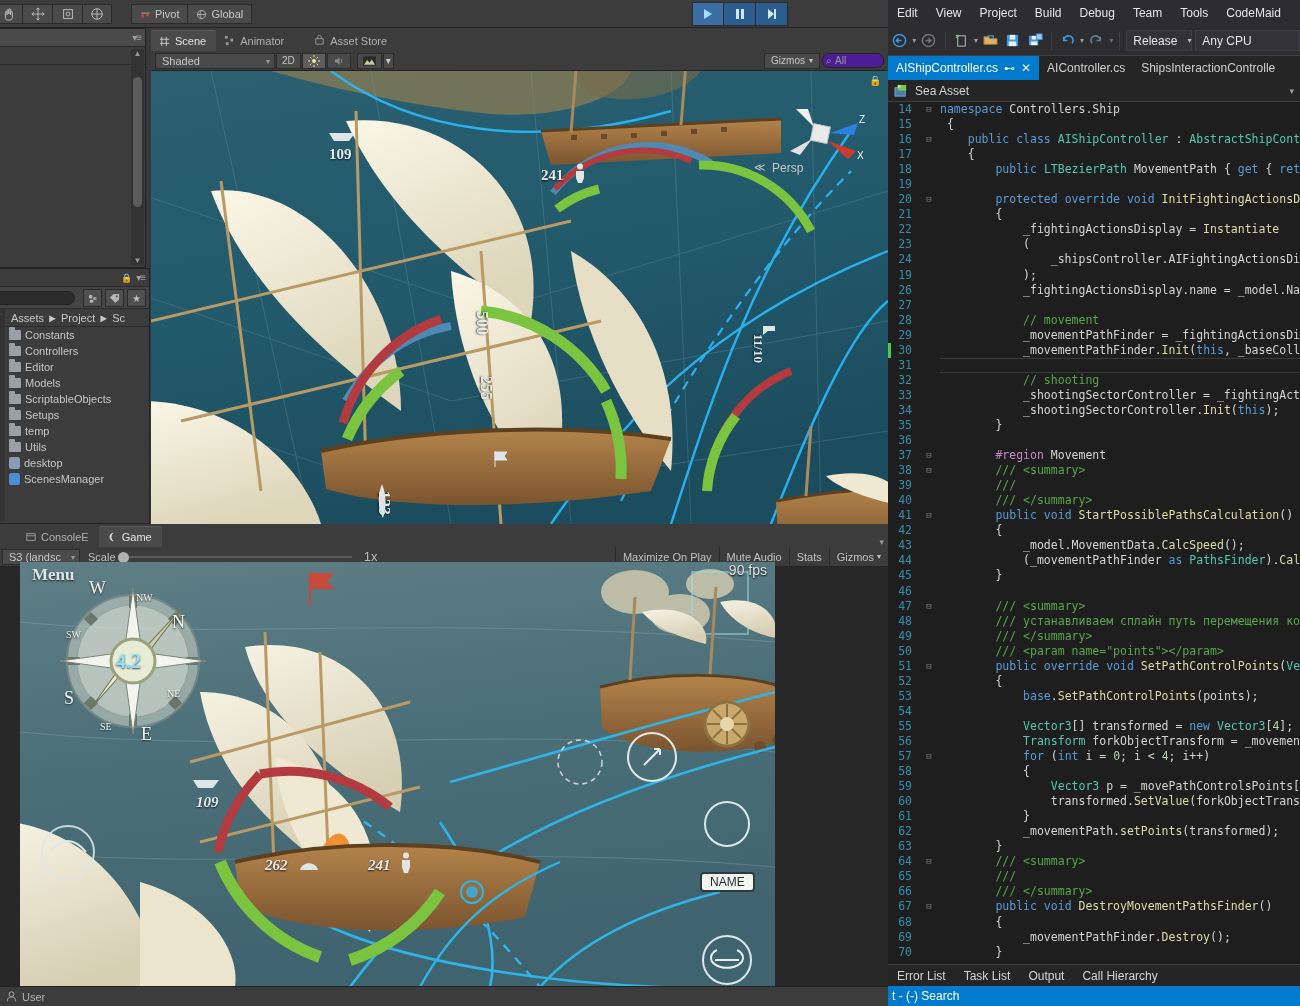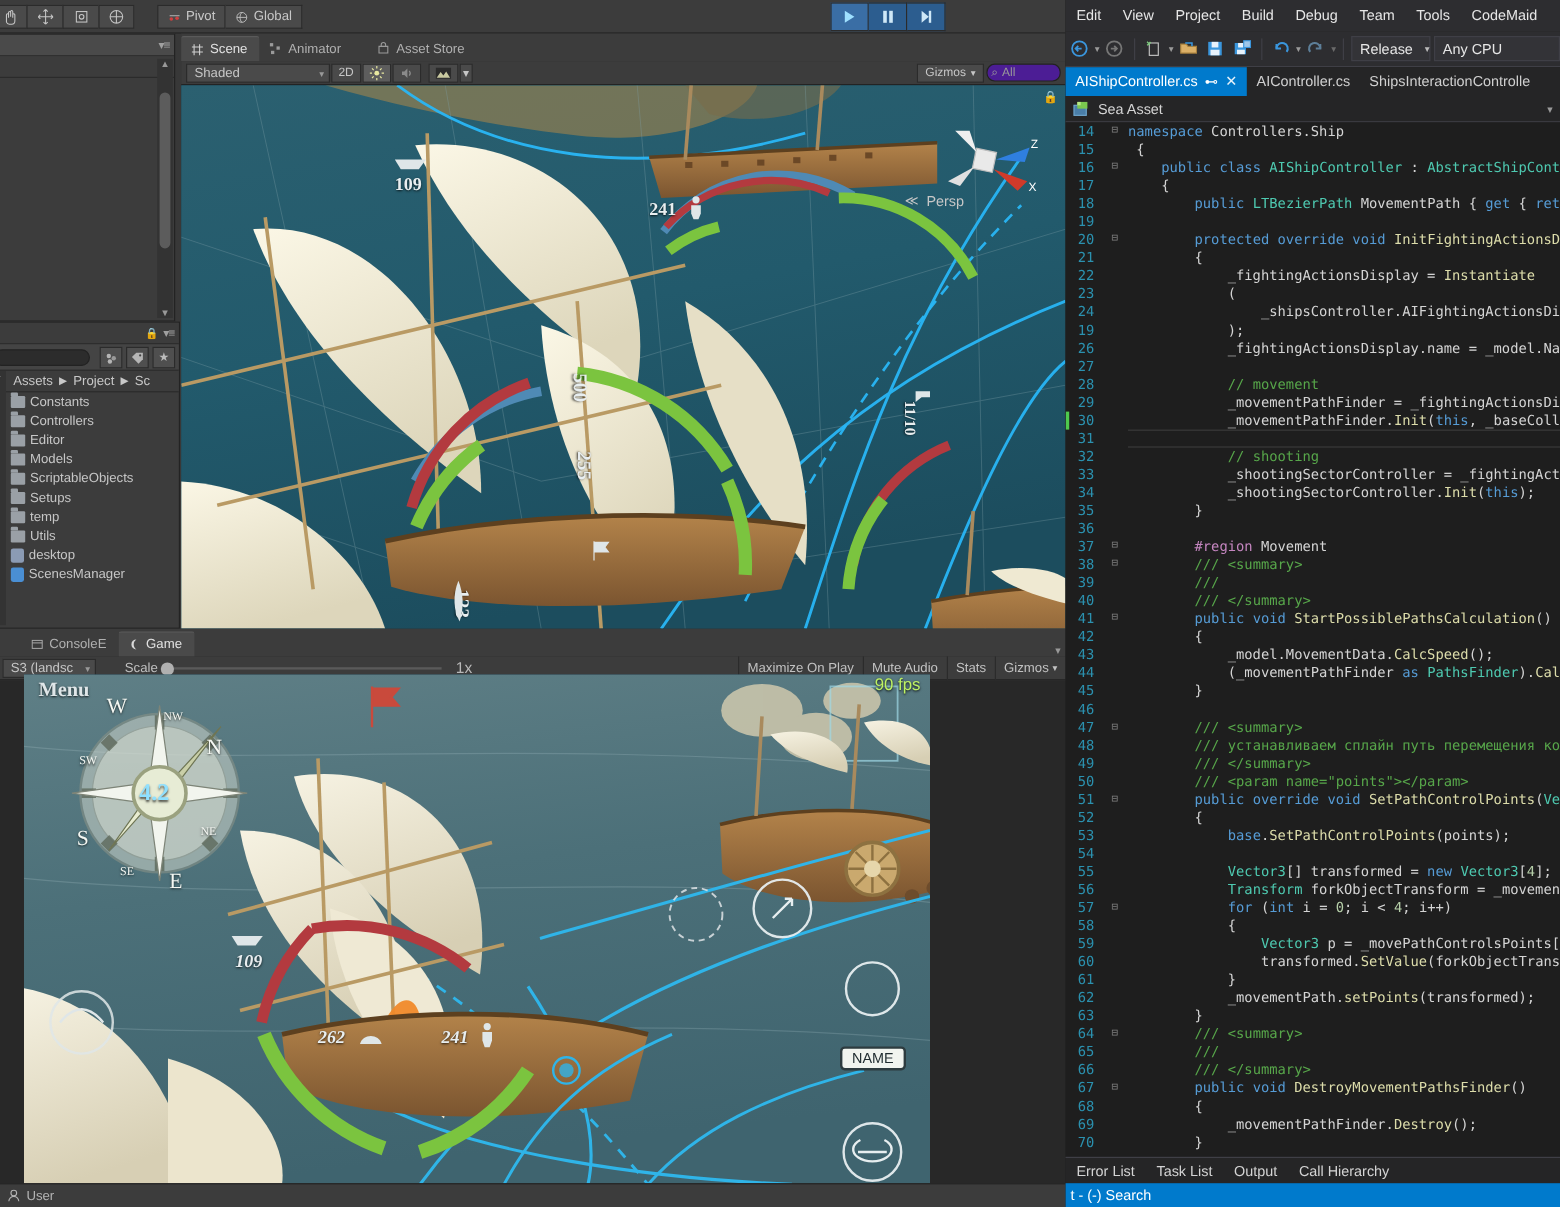--- a/index.html
+++ b/index.html
@@ -522,21 +522,21 @@
         <div class="tab active">
           <svg width="10" height="10" viewBox="0 0 12 12">
               <path d="M8 1a5 5 0 100 10A6 6 0 018 1z" fill="#d8d8d8"></path>
             </svg>
           <span>Game</span>
         </div>
         <span style="margin-left:auto;margin-right:4px;font-size:9px;color:#999;">▾</span>
       </div>
       <div class="gm-toolbar">
         <div class="sc-drop" style="width:78px;">S3 (landsc</div>
-        <span style="margin-left:22px;color:#c0c0c0;">Scale</span>
+        <span style="margin-left:6px;color:#c0c0c0;">Scale</span>
         <div class="slider">
           <div class="track"></div>
           <div class="knob"></div>
           <div class="val">1x</div>
         </div>
         <div class="gm-right">
           <div class="gm-rb">Maximize On Play</div>
           <div class="gm-rb">Mute Audio</div>
           <div class="gm-rb">Stats</div>
           <div class="gm-rb">
@@ -701,21 +701,21 @@
       <div class="hud" style="left:245px;top:295px;font-size:15px;font-style:italic;">262</div>
       <svg style="position:absolute;left:278px;top:296px;" width="22" height="14" viewBox="0 0 22 14">
           <path d="M2 12 C 4 3, 18 3, 20 12Z" fill="#dfe6e8"></path>
         </svg>
       <div class="hud" style="left:348px;top:295px;font-size:15px;font-style:italic;">241</div>
       <svg style="position:absolute;left:380px;top:290px;" width="12" height="21" viewBox="0 0 12 21">
           <circle cx="6" cy="3.5" r="3" fill="#dfe6e8"></circle>
           <path d="M2 8h8v7l-2 6H4l-2-6z" fill="#dfe6e8"></path>
         </svg>
       <div style="position:absolute;left:680px;top:310px;background:#f1f4ef;border:2px solid #2d3b3f;border-radius:4px;padding:1px 8px;font-size:12px;color:#1f2b2f;font-family:'Liberation Sans',sans-serif;">NAME</div>
-      <div style="position:absolute;right:8px;top:0;color:#bef264;font-size:14px;font-family:'Liberation Sans',sans-serif;text-shadow:0 1px 2px #000;">90 fps</div>
+      <div style="position:absolute;right:8px;top:0;color:#e5e5e5;font-size:14px;font-family:'Liberation Sans',sans-serif;text-shadow:0 1px 2px #000;">90 fps</div>
     </div>
 
     <div class="statusbar">
       <svg width="11" height="11" viewBox="0 0 12 12">
           <circle cx="6" cy="3.5" r="2.6" fill="none" stroke="#b4b4b4"></circle>
           <path d="M1.5 11a4.5 4.5 0 019 0" fill="none" stroke="#b4b4b4"></path>
         </svg>
       <span>User</span>
     </div>
   </div>

